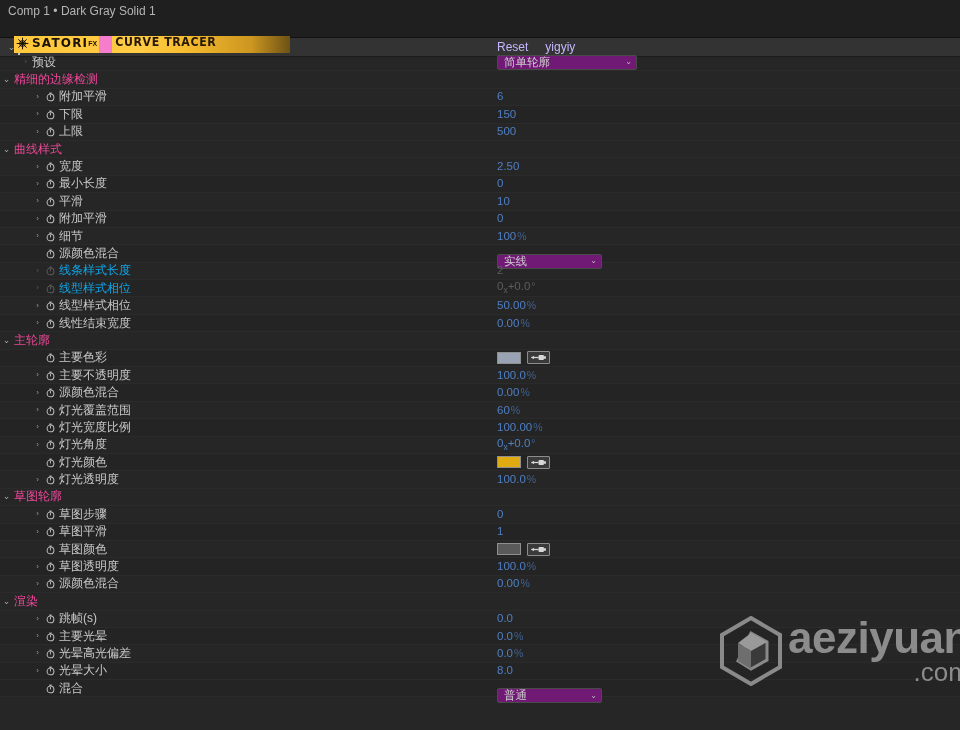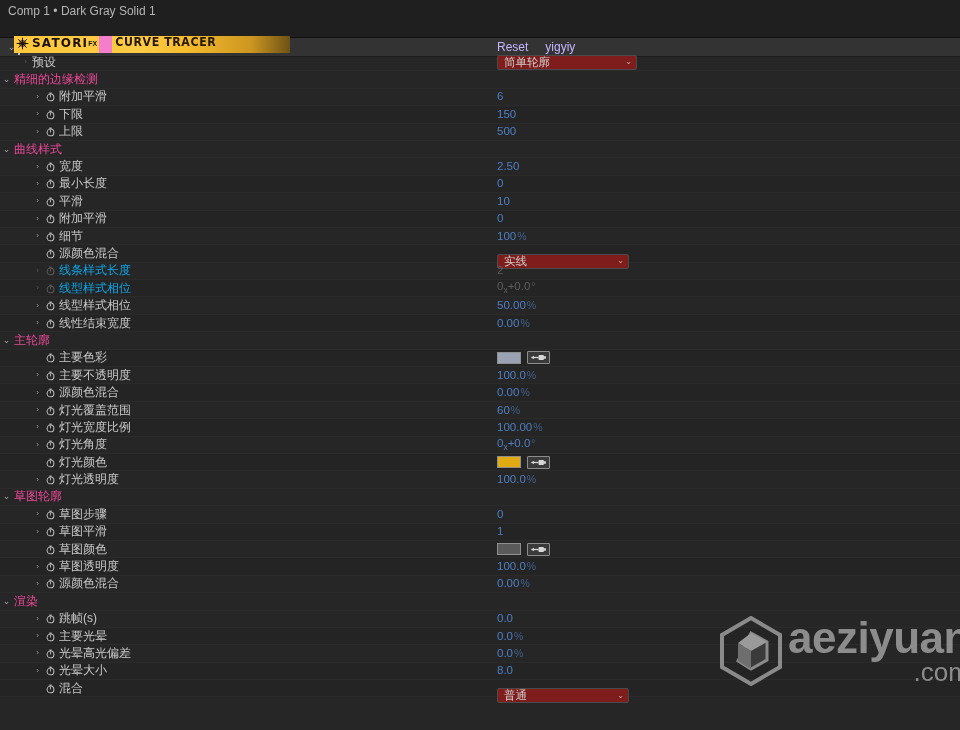--- a/index.html
+++ b/index.html
@@ -100,27 +100,27 @@
     border-bottom: 1px dotted transparent;
     font-family: "Liberation Sans", sans-serif;
   }
   .val .unit { color: #41618f; font-size: 10.5px; padding-left: 1px; }
   .val .sub { font-size: 8.5px; vertical-align: sub; }
   .row.disabled .val { color: #5d5d5d; cursor: default; }
   .row.disabled .val .unit { color: #555; }
 
   
   .dd {
-    height: 15px; background: #7f1d1d;
+    height: 15px; background: #701a75;
     border: 1px solid #4a4a4a; border-radius: 2px;
     display: flex; align-items: center; justify-content: space-between;
     padding: 0 4px 0 6px; cursor: pointer;
   }
   .dd-w-wide { width: 140px; }
-  .dd-w-med  { width: 132px; margin-top: 15px; }
+  .dd-w-med  { width: 105px; margin-top: 15px; }
   .dd-txt { font-size: 11.5px; color: #cfcfcf; }
   .dd-car { font-size: 8px; color: #b8b8b8; line-height: 1; }
 
   
   .colorcell { display:flex; align-items:center; gap: 6px; }
   .swatch { width: 24px; height: 12px; border: 1px solid #8f8f8f; cursor: pointer; }
   .eyed {
     width: 23px; height: 13px; background: #3a3a3a;
     border: 1px solid #8c8c8c; border-radius: 1px;
     display:flex; align-items:center; justify-content:center; cursor:pointer;

